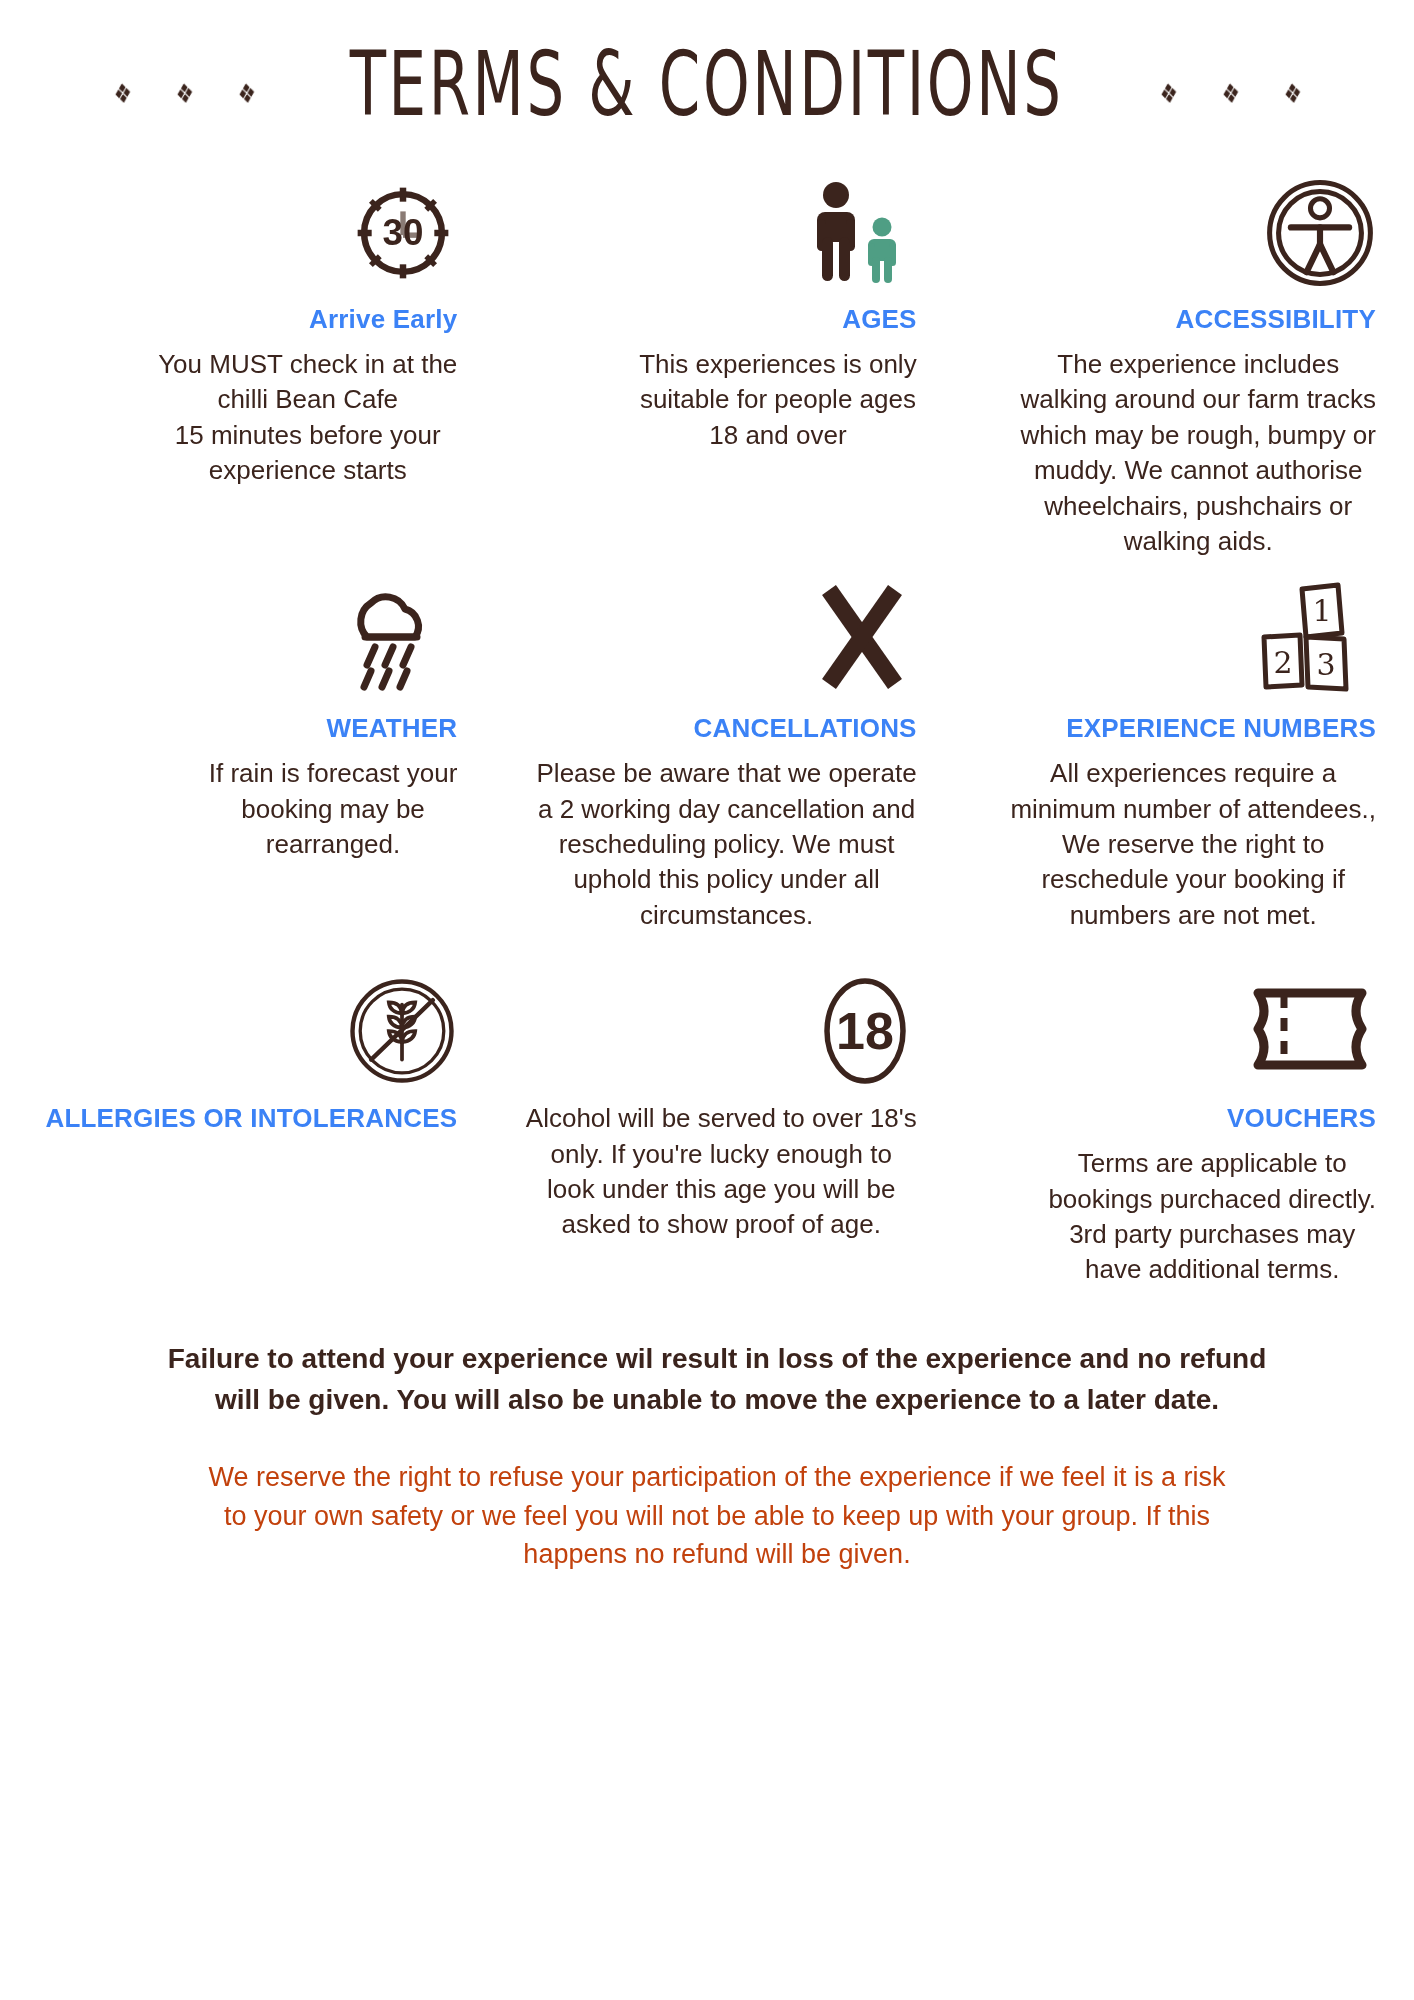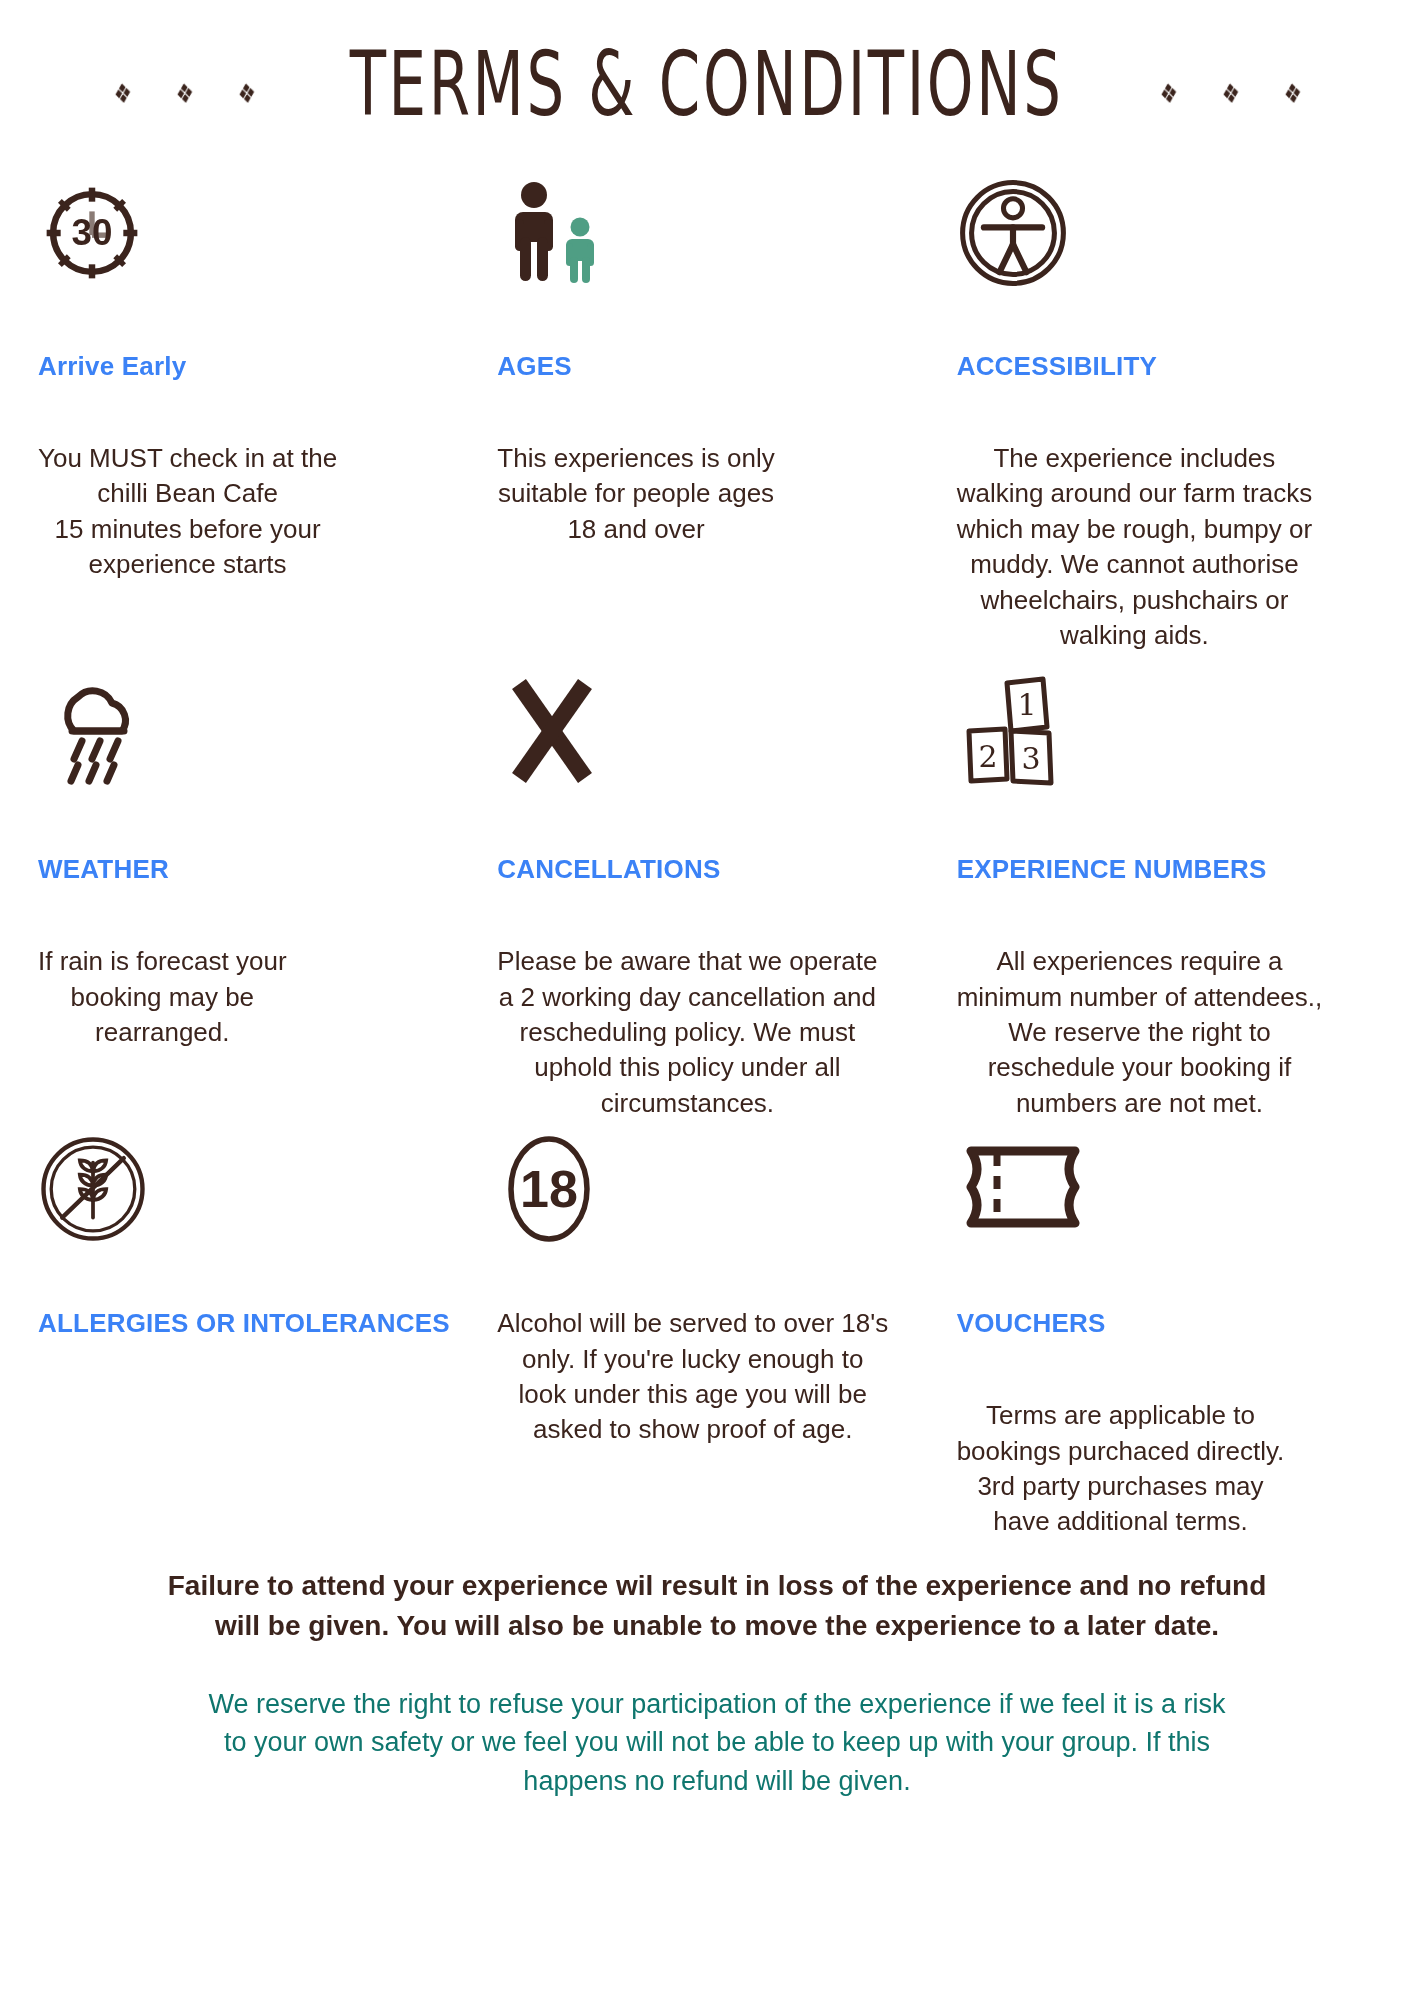--- a/index.html
+++ b/index.html
@@ -54,24 +54,23 @@
 
   
   .grid {
     display: grid;
     grid-template-columns: repeat(3, 1fr);
     padding: 0 18px;
   }
   .cell {
     display: flex;
     flex-direction: column;
-    align-items: flex-start;
+    align-items: flex-end;
     text-align: center;
     padding: 0 20px;
-    gap: 47px;
   }
   .row1 .cell { min-height: 348px; }
   .row2 .cell { min-height: 404px; }
   .row3 .cell { min-height: 350px; }
 
   .icon-wrap {
     height: 110px;
     display: flex;
     align-items: center;
     justify-content: center;
@@ -111,21 +110,21 @@
     font-size: 28px;
     line-height: 1.45;
     color: #3b241d;
     white-space: pre-line;
     margin-bottom: 38px;
   }
   .footer-normal {
     font-family: "Liberation Sans", sans-serif;
     font-size: 27px;
     line-height: 1.42;
-    color: #0f766e;
+    color: #c2410c;
     white-space: pre-line;
   }
 
   svg { display: block; overflow: visible; }
 </style>
 </head>
 <body>
 
 <div class="header">
   <div class="deco">

